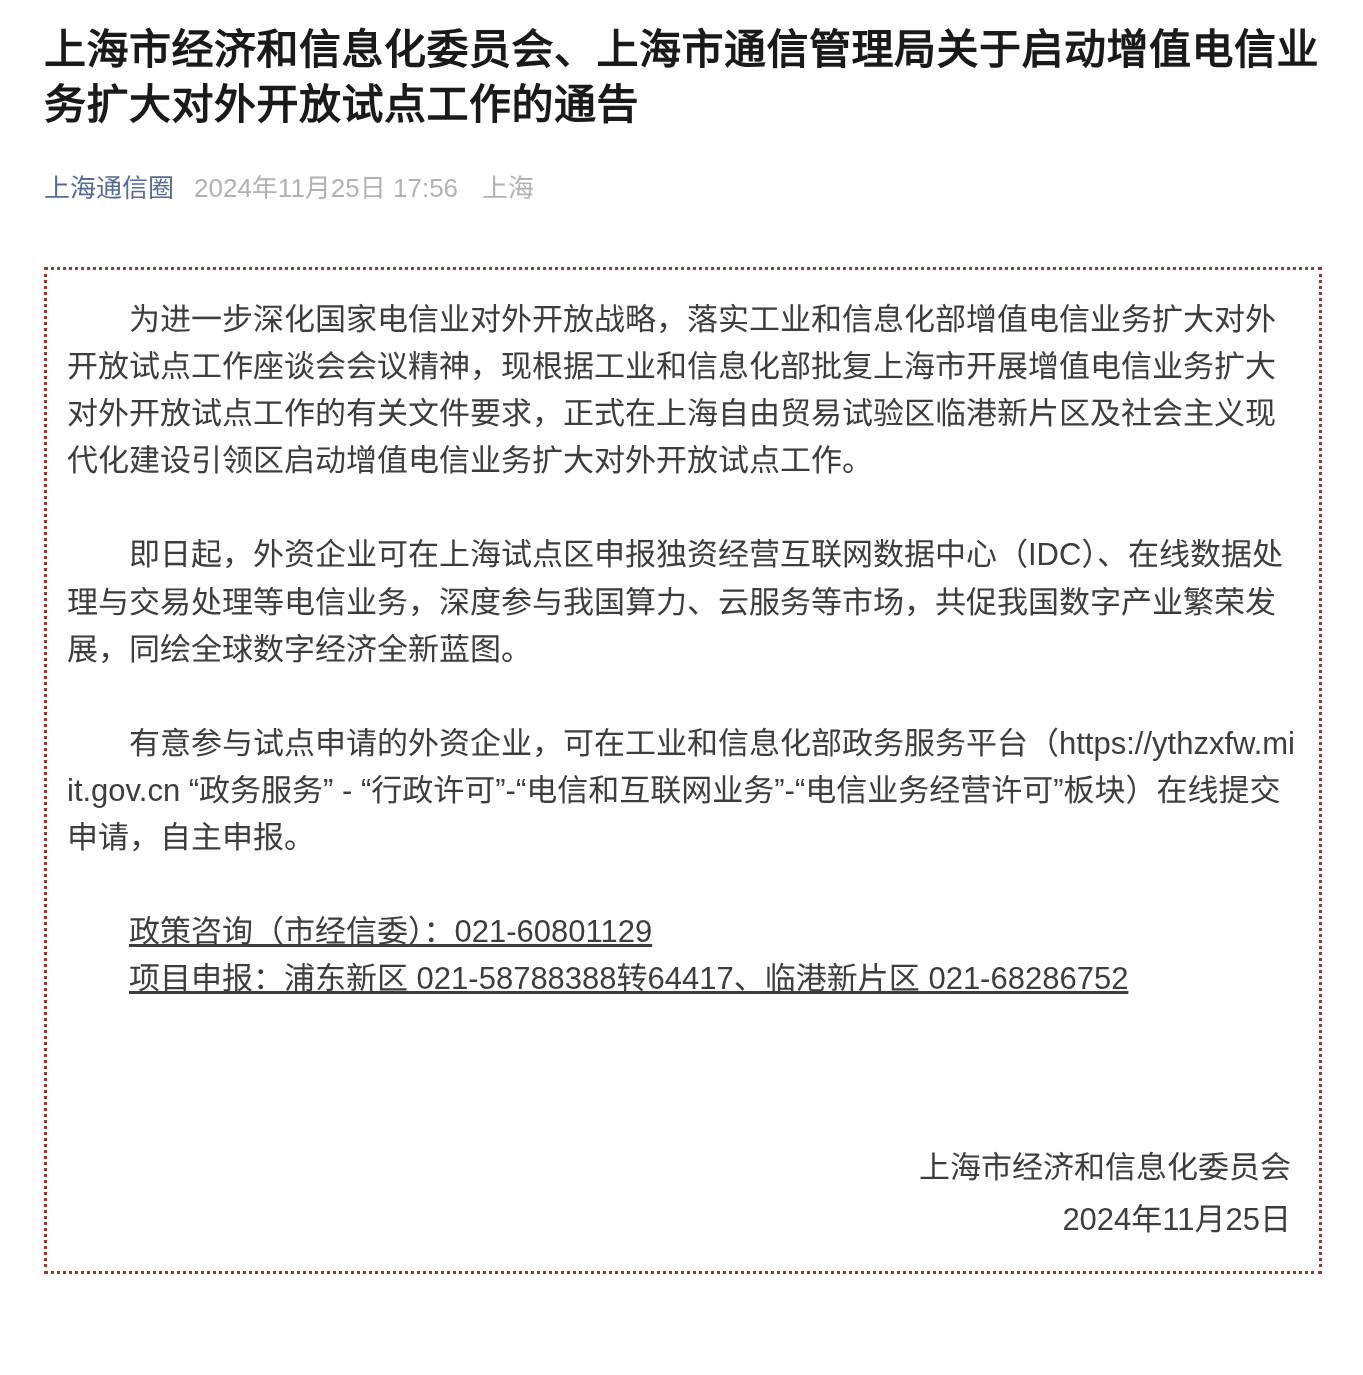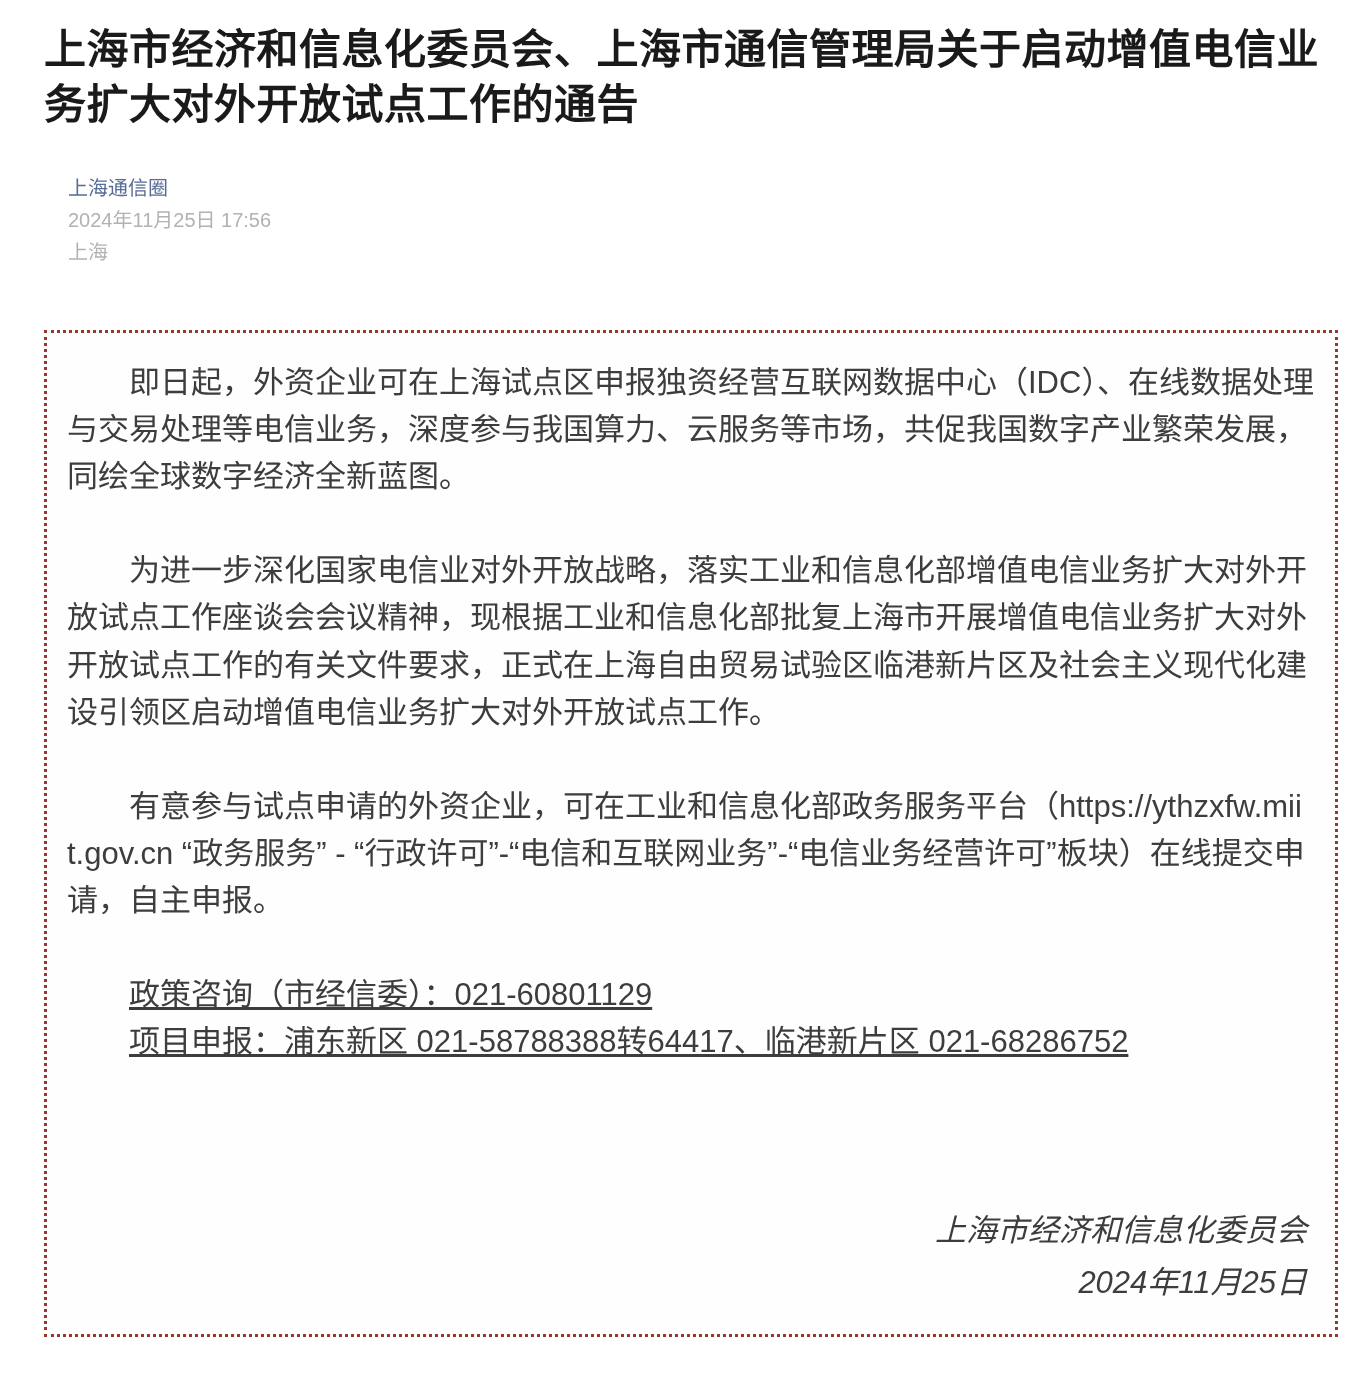--- a/index.html
+++ b/index.html
@@ -6,41 +6,40 @@
     margin: 0;
     padding: 0;
     background: #ffffff;
     font-family: "Liberation Sans", "DejaVu Sans", sans-serif;
   }
   .page {
     position: relative;
     width: 1363px;
     height: 1375px;
     box-sizing: border-box;
-    padding: 0 25px 0 44px;
+    padding: 0 41px 0 44px;
     background: #ffffff;
     overflow: hidden;
   }
   .article-title {
     margin: 0;
     padding-top: 22px;
     font-size: 42px;
     line-height: 1.31;
     font-weight: 700;
     color: #1a1a1a;
     letter-spacing: 0.5px;
     word-break: break-all;
   }
   .byline {
     margin-top: 40px;
-    font-size: 20px;
+    font-size: 26px;
     line-height: 32px;
     display: flex;
     align-items: baseline;
-    flex-direction: column;
   }
   .byline .account {
     color: #576b95;
     cursor: pointer;
   }
   .byline .datetime {
     color: #b2b2b2;
     margin-left: 20px;
   }
   .byline .location {
@@ -64,21 +63,20 @@
     word-break: break-all;
   }
   .contacts p {
     margin: 0;
     text-decoration: underline;
   }
   .signature {
     margin-top: 140px;
     text-align: right;
     padding-right: 8px;
-    font-style: italic;
   }
   .signature p {
     margin: 0;
     font-size: 31px;
     line-height: 1.68;
     color: #3d3d3d;
     text-indent: 0;
   }
 </style>
 </head>
@@ -89,23 +87,23 @@
   <h1 class="article-title">上海市经济和信息化委员会、上海市通信管理局关于启动增值电信业务扩大对外开放试点工作的通告</h1>
 
   <div class="byline">
     <span class="account">上海通信圈</span>
     <span class="datetime">2024年11月25日 17:56</span>
     <span class="location">上海</span>
   </div>
 
   <div class="notice-box">
 
+    <p>为进一步深化国家电信业对外开放战略，落实工业和信息化部增值电信业务扩大对外开放试点工作座谈会会议精神，现根据工业和信息化部批复上海市开展增值电信业务扩大对外开放试点工作的有关文件要求，正式在上海自由贸易试验区临港新片区及社会主义现代化建设引领区启动增值电信业务扩大对外开放试点工作。</p>
+
     <p>即日起，外资企业可在上海试点区申报独资经营互联网数据中心（IDC）、在线数据处理与交易处理等电信业务，深度参与我国算力、云服务等市场，共促我国数字产业繁荣发展，同绘全球数字经济全新蓝图。</p>
-
-    <p>为进一步深化国家电信业对外开放战略，落实工业和信息化部增值电信业务扩大对外开放试点工作座谈会会议精神，现根据工业和信息化部批复上海市开展增值电信业务扩大对外开放试点工作的有关文件要求，正式在上海自由贸易试验区临港新片区及社会主义现代化建设引领区启动增值电信业务扩大对外开放试点工作。</p>
 
     <p>有意参与试点申请的外资企业，可在工业和信息化部政务服务平台（https://ythzxfw.miit.gov.cn “政务服务” - “行政许可”-“电信和互联网业务”-“电信业务经营许可”板块）在线提交申请，自主申报。</p>
 
     <div class="contacts">
       <p>政策咨询（市经信委）：021-60801129</p>
       <p>项目申报：浦东新区 021-58788388转64417、临港新片区 021-68286752</p>
     </div>
 
     <div class="signature">
       <p>上海市经济和信息化委员会</p>

